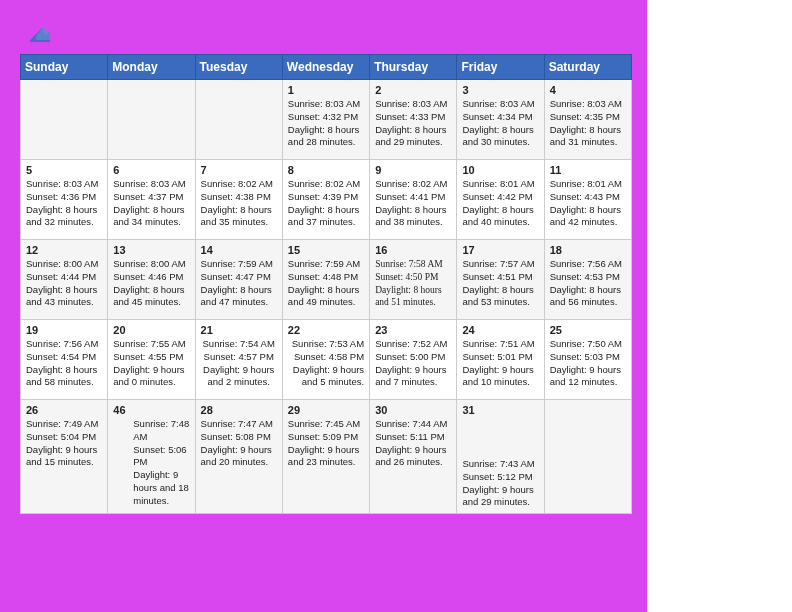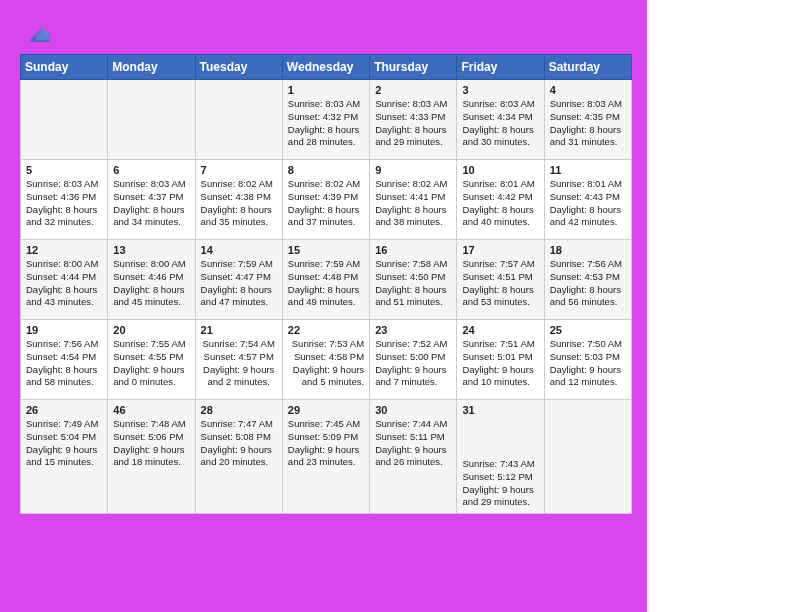--- a/index.html
+++ b/index.html
@@ -229,21 +229,21 @@
 Daylight: 8 hours and 47 minutes.</div>
           </td>
           <td>
             <span class="day-num">15</span>
             <div class="day-info" style="white-space: pre-line;">Sunrise: 7:59 AM
 Sunset: 4:48 PM
 Daylight: 8 hours and 49 minutes.</div>
           </td>
           <td>
             <span class="day-num">16</span>
-            <div class="day-info" style="white-space: pre-line;">Sunrise: 7:58 AM
+            <div class="day-info" style="white-space: pre-line; font-family: Liberation Serif, serif;">Sunrise: 7:58 AM
 Sunset: 4:50 PM
 Daylight: 8 hours and 51 minutes.</div>
           </td>
           <td>
             <span class="day-num">17</span>
             <div class="day-info" style="white-space: pre-line;">Sunrise: 7:57 AM
 Sunset: 4:51 PM
 Daylight: 8 hours and 53 minutes.</div>
           </td>
           <td>
@@ -299,21 +299,21 @@
         </tr>
         <tr>
           <td>
             <span class="day-num">26</span>
             <div class="day-info" style="white-space: pre-line;">Sunrise: 7:49 AM
 Sunset: 5:04 PM
 Daylight: 9 hours and 15 minutes.</div>
           </td>
           <td>
             <span class="day-num">46</span>
-            <div class="day-info" style="white-space: pre-line;">Sunrise: 7:48 AM
+            <div class="day-info" style="white-space: pre-line; margin-left: 20px;">Sunrise: 7:48 AM
 Sunset: 5:06 PM
 Daylight: 9 hours and 18 minutes.</div>
           </td>
           <td>
             <span class="day-num">28</span>
             <div class="day-info" style="white-space: pre-line;">Sunrise: 7:47 AM
 Sunset: 5:08 PM
 Daylight: 9 hours and 20 minutes.</div>
           </td>
           <td>

